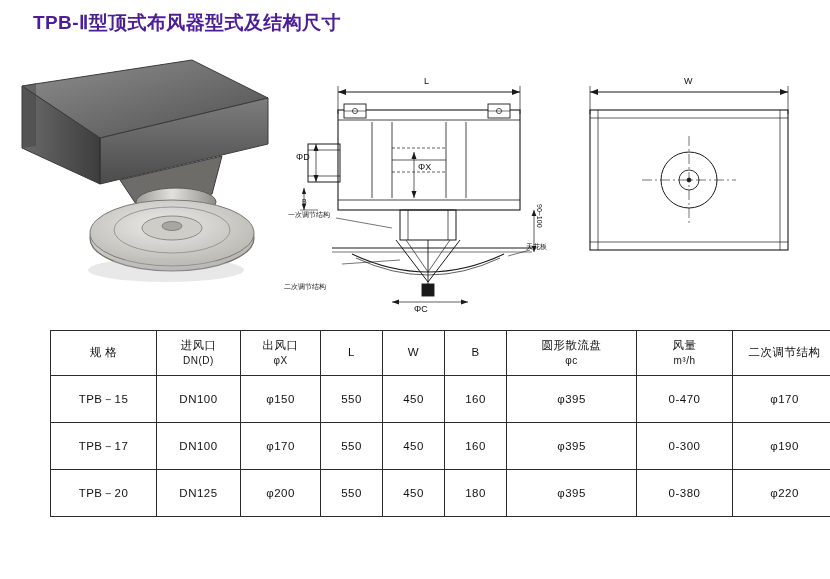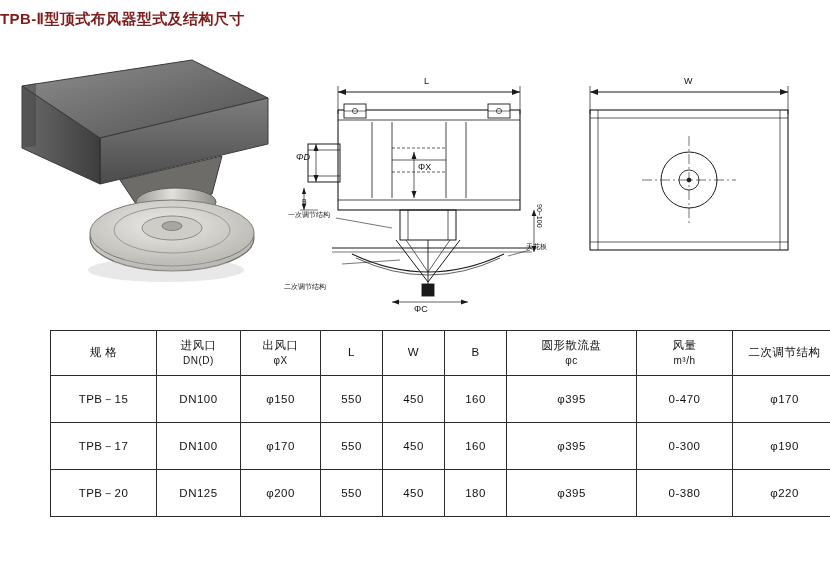--- a/index.html
+++ b/index.html
@@ -18,26 +18,26 @@
   #page {
     position: absolute;
     left: 0; top: 0;
     width: 830px;
     height: 579px;
     background: #ffffff;
   }
   
   #title {
     position: absolute;
-    left: 0;
+    left: 33px;
     top: 10px;
-    font-size: 15px;
+    font-size: 19px;
     font-weight: bold;
     letter-spacing: 0.4px;
-    color: #7f1d1d;
+    color: #4c1d95;
     white-space: nowrap;
   }
   #title-ghost {
     position: absolute;
     left: 330px;
     top: 8px;
     font-size: 17px;
     font-weight: bold;
     color: #cfcfcf;
     letter-spacing: 12px;
@@ -241,21 +241,21 @@
       <line x1="238" y1="158" x2="238" y2="200" stroke-width=".7"></line>
       <polygon points="238,158 235.6,164 240.4,164" fill="#1a1a1a" stroke="none"></polygon>
       <polygon points="238,200 235.6,194 240.4,194" fill="#1a1a1a" stroke="none"></polygon>
 
       <line x1="40" y1="166" x2="96" y2="176" stroke-width=".6"></line>
       <line x1="46" y1="212" x2="104" y2="208" stroke-width=".6"></line>
       <line x1="234" y1="198" x2="212" y2="204" stroke-width=".6"></line>
     </svg>
 
     <span class="lbl" style="left:128px; top:24px;">L</span>
-    <span class="lbl" style="left:0px; top:100px;font-style:italic;">ΦD</span>
+    <span class="lbl" style="left:0px; top:100px;">ΦD</span>
     <span class="lbl" style="left:122px; top:110px;">ΦX</span>
     <span class="lbl" style="left:118px; top:252px;">ΦC</span>
     <span class="lbl small" style="left:6px; top:146px;">B</span>
     <span class="lbl small vert" style="left:240px; top:152px;">90~100</span>
     <span class="lbl small" style="left:-8px; top:158px;">一次调节结构</span>
     <span class="lbl small" style="left:-12px; top:230px;">二次调节结构</span>
     <span class="lbl small" style="left:230px; top:190px;">天花板</span>
   </div>
 
   <div id="dwg-right">

